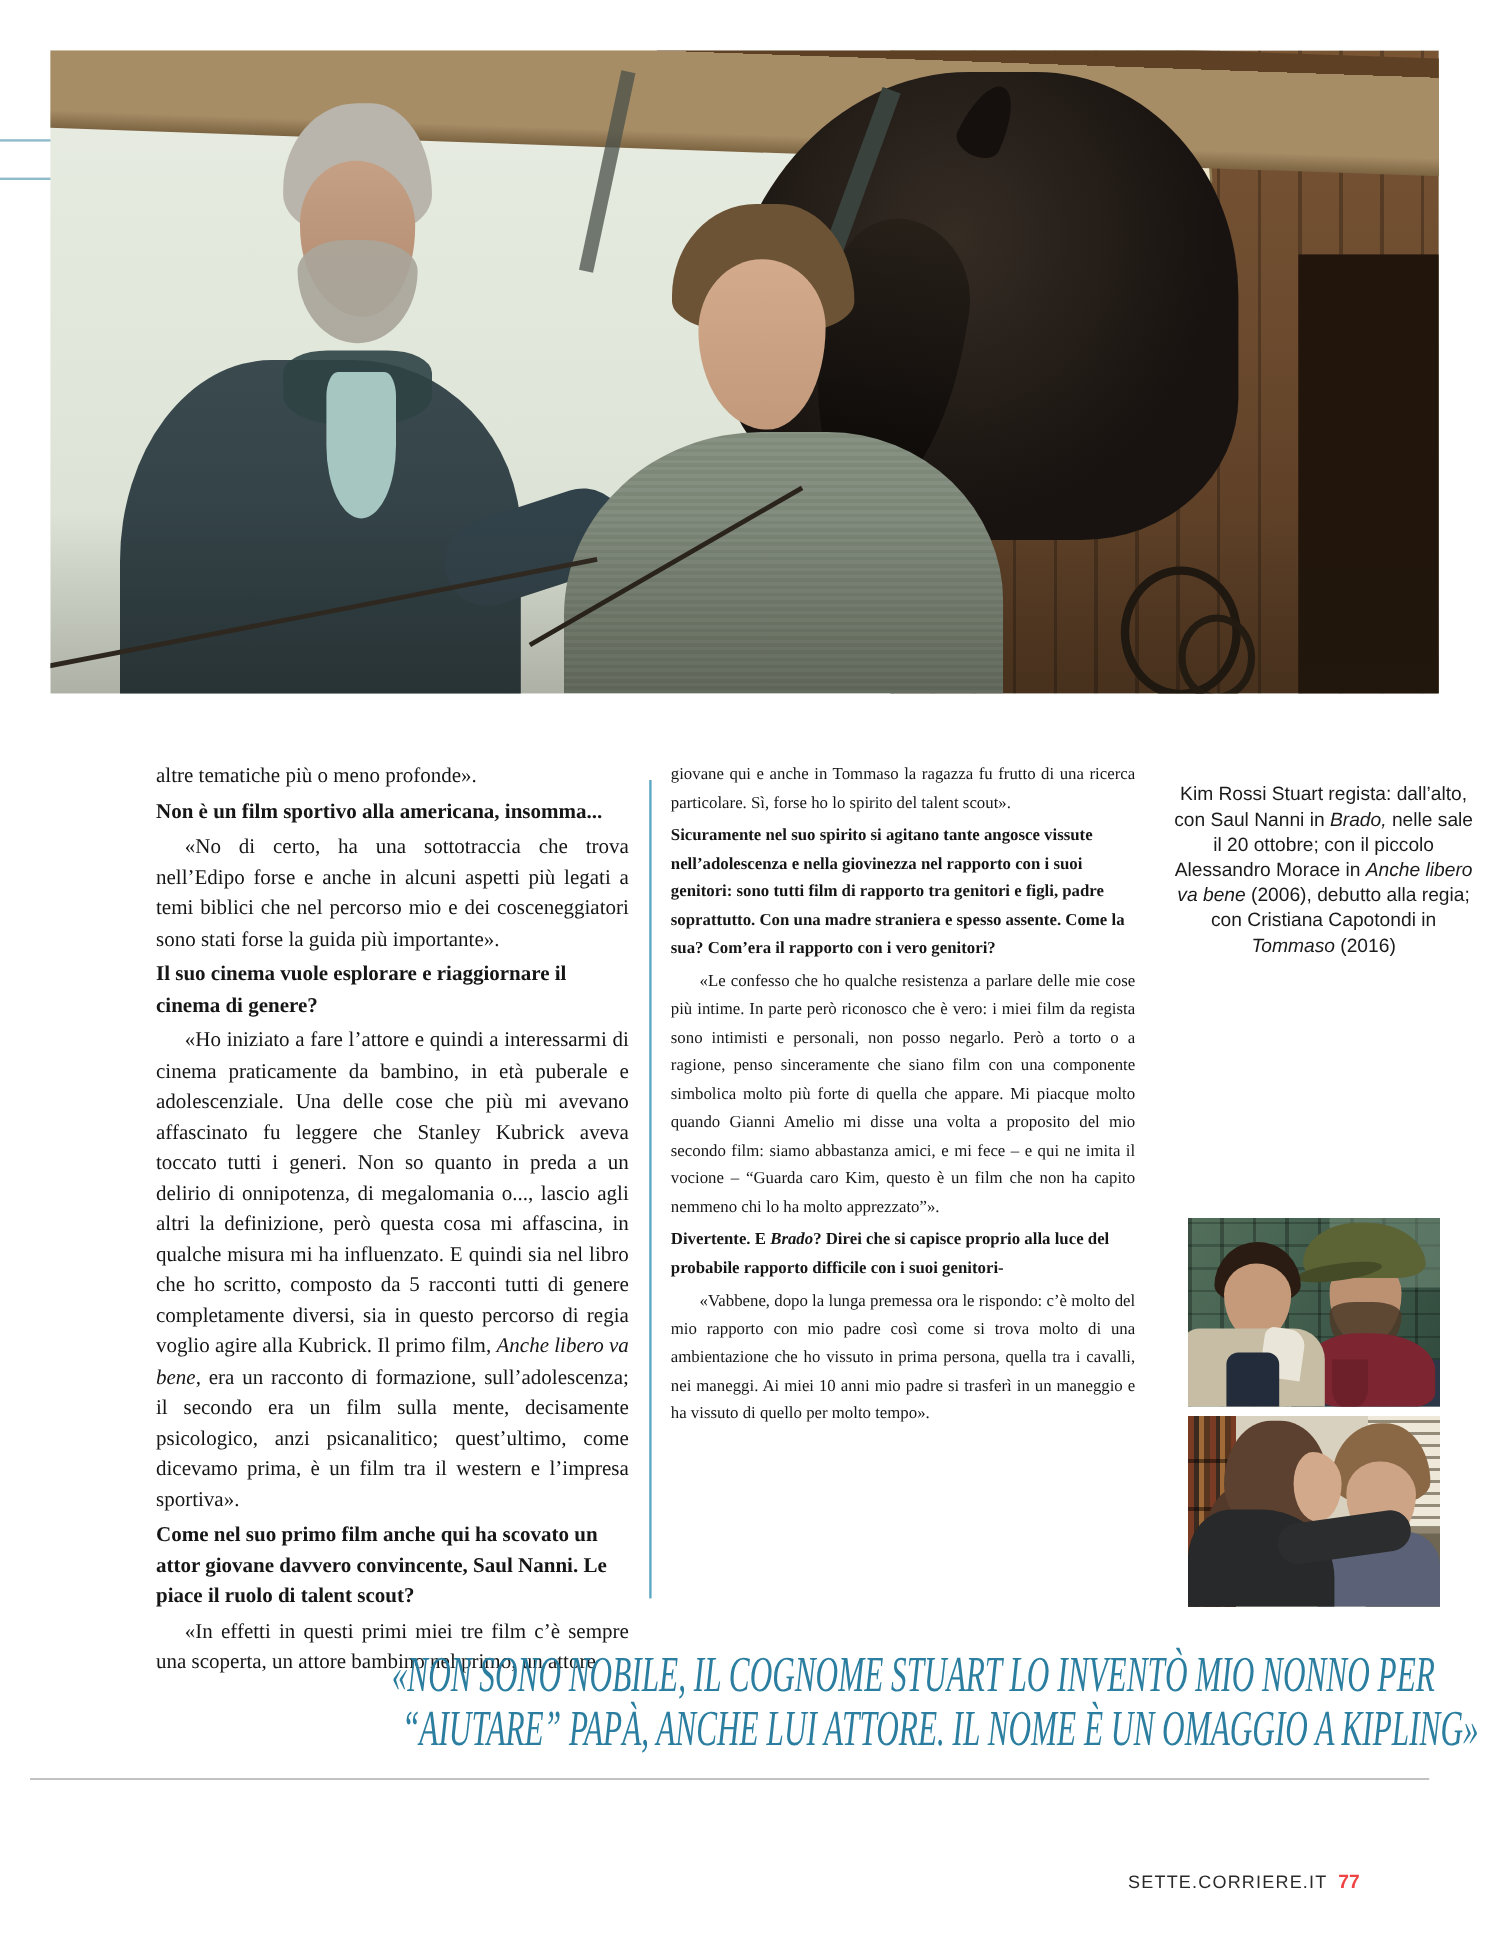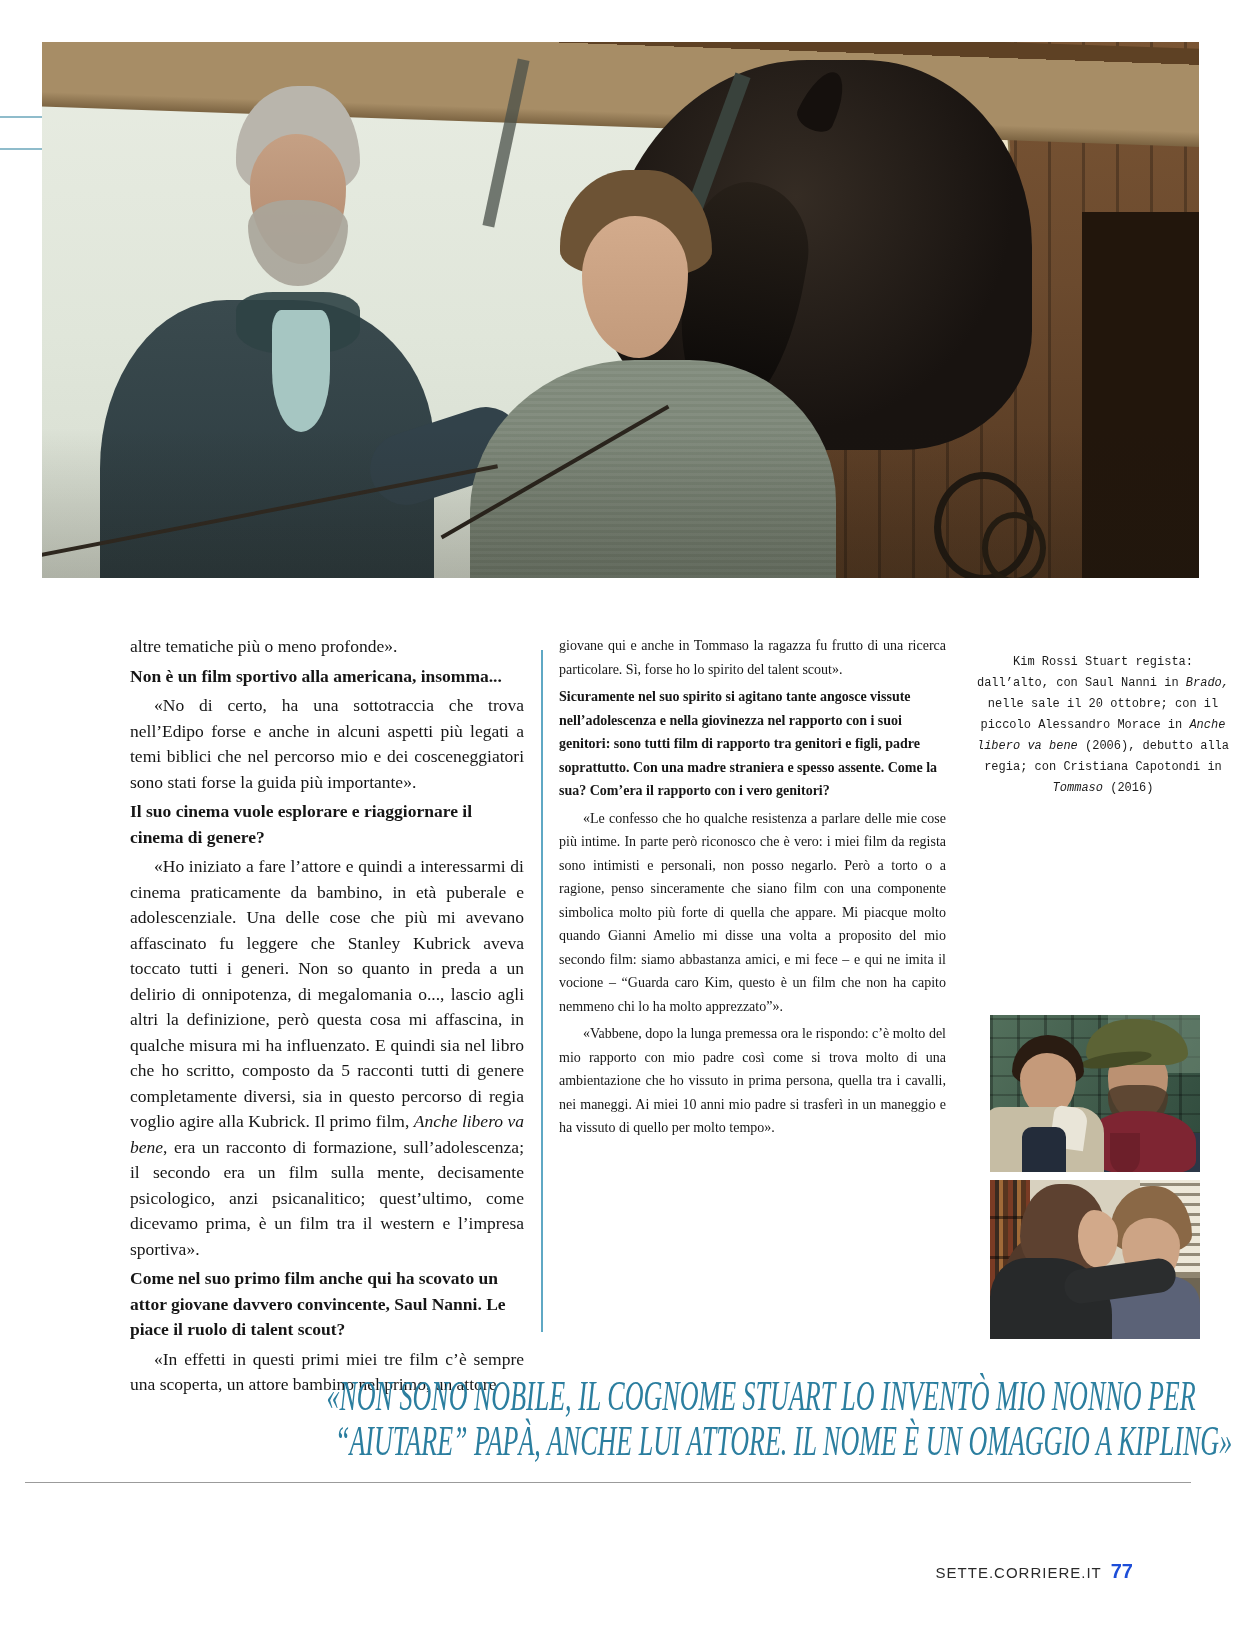--- a/index.html
+++ b/index.html
@@ -68,21 +68,21 @@
   .col-left{left:126px;width:402px;font-size:17.5px;line-height:25.5px;}
   .col-right{left:555px;width:395px;font-size:14px;line-height:23.5px;}
   .col p{margin:4px;}
   .col p.question{font-weight:bold;text-align:left;}
   .col p.answer{text-align:justify;text-indent:24px;}
   .col p.answer-cont{text-align:justify;}
   .divider{position:absolute;left:541px;top:650px;width:2px;height:682px;background:#5fa8c4;}
 
   
   .caption{position:absolute;left:975px;top:652px;width:256px;text-align:center;
-    font-family:Liberation Mono, monospace;font-size:12px;line-height:21px;color:#1b1b1b;}
+    font-family:Liberation Sans, sans-serif;font-size:16px;line-height:21px;color:#1b1b1b;}
 
   
   .photo-small{position:absolute;left:990px;width:210px;overflow:hidden;}
   .photo-anche{top:1015px;height:157px;
     background:
       repeating-linear-gradient(90deg,rgba(0,0,0,.28) 0 3px,rgba(0,0,0,0) 3px 27px),
       repeating-linear-gradient(0deg,rgba(0,0,0,.22) 0 2px,rgba(0,0,0,0) 2px 19px),
       linear-gradient(120deg,#53705c 0%,#3f5a4a 55%,#2f4a3c 100%);}
   .sp{position:absolute;}
   .sp1-light{left:118px;top:0;width:92px;height:58px;background:#86a089;opacity:.45;border-radius:0 0 0 40%;}
@@ -137,21 +137,21 @@
   .pullquote{position:absolute;left:60px;top:1374px;width:1127px;color:#2b7e9f;}
   .pq-line{text-align:center;height:45px;line-height:45px;font-style:italic;}
   .pq-line>span{display:inline-block;white-space:nowrap;font-size:42px;font-weight:400;
     letter-spacing:0;transform:scaleX(.62);}
 
   .rule{position:absolute;left:25px;top:1482px;width:1166px;height:1px;background:#9b9b9b;}
 
   
   .footer{position:absolute;top:1560px;right:114px;font-family:"Liberation Sans",sans-serif;
     font-size:15px;letter-spacing:1px;color:#2a2a2a;}
-  .footer .pagenum{font-weight:bold;font-size:20px;margin-left:9px;letter-spacing:0;color:#1d4ed8;}
+  .footer .pagenum{font-weight:bold;font-size:16px;margin-left:9px;letter-spacing:0;color:#ef4444;}
 </style>
 </head>
 <body>
 
 <div class="page">
 
   <div class="corner-mark" style="top:116px"></div>
   <div class="corner-mark" style="top:148px"></div>
 
   <div class="main-photo" title="Kim Rossi Stuart con Saul Nanni e un cavallo nero in un maneggio (Brado)">
@@ -189,20 +189,21 @@
       <p class="question"><span>Il suo cinema vuole esplorare e riaggiornare il cinema di genere?</span></p>
       <p class="answer"><span>«Ho iniziato a fare l’attore e quindi a interessarmi di cinema praticamente da bambino, in età puberale e adolescenziale. Una delle cose che più mi avevano affascinato fu leggere che Stanley Kubrick aveva toccato tutti i generi. Non so quanto in preda a un delirio di onnipotenza, di megalomania o..., lascio agli altri la definizione, però questa cosa mi affascina, in qualche misura mi ha influenzato. E quindi sia nel libro che ho scritto, composto da 5 racconti tutti di genere completamente diversi, sia in questo percorso di regia voglio agire alla Kubrick. Il primo film, </span><i>Anche libero va bene</i><span>, era un racconto di formazione, sull’adolescenza; il secondo era un film sulla mente, decisamente psicologico, anzi psicanalitico; quest’ultimo, come dicevamo prima, è un film tra il western e l’impresa sportiva».</span></p>
       <p class="question"><span>Come nel suo primo film anche qui ha scovato un attor giovane davvero convincente, Saul Nanni. Le piace il ruolo di talent scout?</span></p>
       <p class="answer"><span>«In effetti in questi primi miei tre film c’è sempre una scoperta, un attore bambino nel primo, un attore</span></p>
     </div>
   <div class="divider"></div>
   <div class="col col-right" lang="it">
       <p class="answer-cont"><span>giovane qui e anche in Tommaso la ragazza fu frutto di una ricerca particolare. Sì, forse ho lo spirito del talent scout».</span></p>
       <p class="question"><span>Sicuramente nel suo spirito si agitano tante angosce vissute nell’adolescenza e nella giovinezza nel rapporto con i suoi genitori: sono tutti film di rapporto tra genitori e figli, padre soprattutto. Con una madre straniera e spesso assente. Come la sua? Com’era il rapporto con i vero genitori?</span></p>
       <p class="answer"><span>«Le confesso che ho qualche resistenza a parlare delle mie cose più intime. In parte però riconosco che è vero: i miei film da regista sono intimisti e personali, non posso negarlo. Però a torto o a ragione, penso sinceramente che siano film con una componente simbolica molto più forte di quella che appare. Mi piacque molto quando Gianni Amelio mi disse una volta a proposito del mio secondo film: siamo abbastanza amici, e mi fece – e qui ne imita il vocione – “Guarda caro Kim, questo è un film che non ha capito nemmeno chi lo ha molto apprezzato”».</span></p>
+      <p class="question"><span>Divertente. E </span><i>Brado</i><span>? Direi che si capisce proprio alla luce del probabile rapporto difficile con i suoi genitori-</span></p>
       <p class="answer"><span>«Vabbene, dopo la lunga premessa ora le rispondo: c’è molto del mio rapporto con mio padre così come si trova molto di una ambientazione che ho vissuto in prima persona, quella tra i cavalli, nei maneggi. Ai miei 10 anni mio padre si trasferì in un maneggio e ha vissuto di quello per molto tempo».</span></p>
     </div>
 
   <div class="caption"><span>Kim Rossi Stuart regista: dall’alto, con Saul Nanni in </span><i>Brado,</i><span> nelle sale il 20 ottobre;  con il piccolo Alessandro Morace in </span><i>Anche libero va bene</i><span> (2006), debutto alla regia; con Cristiana Capotondi in </span><i>Tommaso</i><span> (2016)</span></div>
 
   <div class="photo-small photo-anche" title="Kim Rossi Stuart con il piccolo Alessandro Morace in Anche libero va bene">
     <div class="sp sp1-light"></div>
     <div class="sp sp1-man-jacket"></div>
     <div class="sp sp1-man-face"></div>
     <div class="sp sp1-man-beard"></div>

